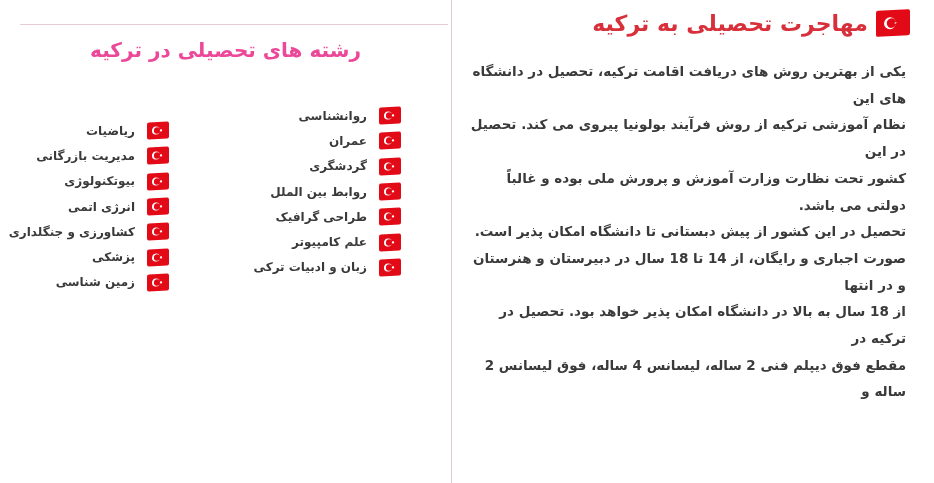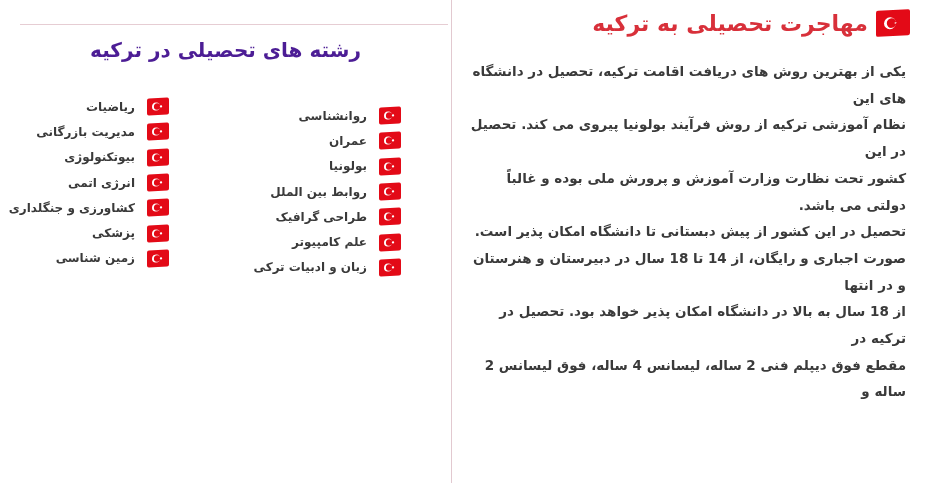--- a/index.html
+++ b/index.html
@@ -18,24 +18,24 @@
     .flag.small { width: 22px; height: 17px; transform: skewY(-3deg); }
     .flag svg { position: absolute; left: 0; top: 0; width: 100%; height: 100%; }
 
     .body-text { position: absolute; right: 28px; top: 58px; width: 440px; font-size: 13.5px; font-weight: bold;
                  line-height: 26.7px; text-align: right; color: #3a3a3a; }
     .body-text p { margin: 0; }
 
     
     .left-col { position: absolute; left: 0; top: 0; width: 451px; height: 483px; direction: rtl; }
     .fields-heading { position: absolute; left: 0; width: 451px; top: 38px; text-align: center; font-size: 20px;
-                      font-weight: bold; color: #4c1d95; }
+                      font-weight: bold; color: #ec4899; }
     .field-list { position: absolute; list-style: none; }
     .field-list.col-a { right: 50px; top: 103px; }
-    .field-list.col-b { right: 282px; top: 94px; }
+    .field-list.col-b { right: 282px; top: 118px; }
     .field-item { display: flex; align-items: center; gap: 12px; height: 25.3px; font-size: 12px; font-weight: bold;
                   color: #3a3a3a; white-space: nowrap; }
   </style>
 </head>
 <body>
 
 <div class="divider-h"></div>
 <div class="divider-v"></div>
 
 <section class="right-col">
@@ -86,21 +86,21 @@
       <span>عمران</span>
     </li>
     <li class="field-item">
       <span class="flag small">
           <svg viewBox="0 0 22 17">
             <circle cx="9" cy="8.5" r="4" fill="#fff"></circle>
             <circle cx="10.1" cy="8.5" r="3.2" fill="#e30a17"></circle>
             <circle cx="14" cy="8.5" r="1.2" fill="#fff"></circle>
           </svg>
         </span>
-      <span>بولونیا</span>
+      <span>گردشگری</span>
     </li>
     <li class="field-item">
       <span class="flag small">
           <svg viewBox="0 0 22 17">
             <circle cx="9" cy="8.5" r="4" fill="#fff"></circle>
             <circle cx="10.1" cy="8.5" r="3.2" fill="#e30a17"></circle>
             <circle cx="14" cy="8.5" r="1.2" fill="#fff"></circle>
           </svg>
         </span>
       <span>روابط بین الملل</span>

